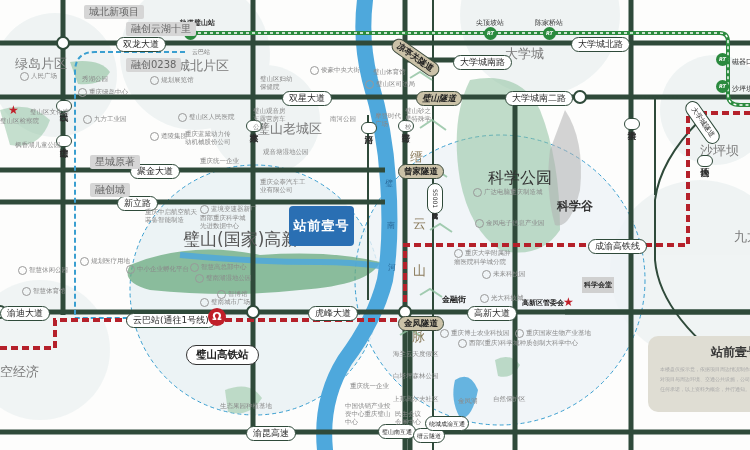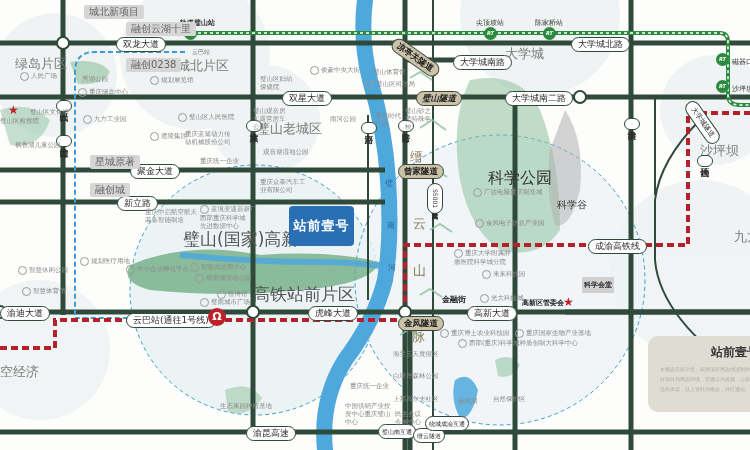--- a/index.html
+++ b/index.html
@@ -109,23 +109,22 @@
   </svg>
 
   <div class="district" style="left:15px;top:55px;">绿岛片区</div>
   <div class="district" style="left:177px;top:57px;">城北片区</div>
   <div class="district" style="left:257px;top:120px;">璧山老城区</div>
   <div class="district" style="left:505px;top:45px;">大学城</div>
   <div class="district" style="left:700px;top:142px;">沙坪坝</div>
   <div class="district" style="left:734px;top:228px;">九龙</div>
   <div class="district" style="left:0px;top:363px;">空经济</div>
   <div class="district-lg" style="left:183px;top:228px;">璧山(国家)高新区</div>
-  <div class="district-lg" style="left:253px;top:283px;">高铁站前片区</div>
   <div class="lbl" style="left:488px;top:155px;font-size:16px;font-weight:normal;color:#333;margin-top:13px;">科学公园</div>
-  <div class="lbl" style="left:557px;top:198px;font-size:10px;font-weight:normal;color:#333;">科学谷</div>
+  <div class="lbl" style="left:557px;top:198px;font-size:12px;font-weight:bold;color:#333;">科学谷</div>
   <div class="lbl" style="left:582px;top:277px;font-size:7px;font-weight:bold;color:#333;background:#d0d0d0;padding:3px 2px;">科学会堂</div>
 
   <div class="project-box">站前壹号</div>
 
   <div class="range-ch" style="left:410px;top:148px;">缙</div>
   <div class="range-ch" style="left:413px;top:215px;">云</div>
   <div class="range-ch" style="left:413px;top:262px;">山</div>
   <div class="range-ch" style="left:412px;top:328px;">脉</div>
   <div class="lbl" style="left:385px;top:178px;font-size:8px;color:#2a6a9a;">璧</div>
   <div class="lbl" style="left:387px;top:220px;font-size:8px;color:#2a6a9a;">南</div>
@@ -169,20 +168,21 @@
   <div class="metro-lbl" style="left:535px;top:18px;">陈家桥站</div>
   <div class="metro-st" style="left:716px;top:53px;">RT</div>
   <div class="metro-lbl" style="left:732px;top:57px;">磁器口</div>
   <div class="metro-st" style="left:716px;top:80px;">RT</div>
   <div class="metro-lbl" style="left:732px;top:84px;">沙坪坝</div>
 
   <div class="metro-lbl" style="left:192px;top:48px;font-size:6px;color:#777;">云巴站</div>
   <div class="road-pill" style="left:126px;top:313px;">云巴站(通往1号线)</div>
 
   <div class="hsr-icon">Ω</div>
+  <div class="station-label">璧山高铁站</div>
 
   <div class="proj-tag" style="left:84px;top:5px;">城北新项目</div>
   <div class="proj-tag" style="left:126px;top:22px;">融创云湖十里</div>
   <div class="proj-tag" style="left:126px;top:58px;">融创0238</div>
   <div class="proj-tag" style="left:90px;top:155px;">星城原著</div>
   <div class="proj-tag" style="left:90px;top:183px;">融创城</div>
 
   <div class="poi" style="left:20px;top:72px;"><span class="ic"></span><span>人民广场</span></div>
   <div class="poi" style="left:82px;top:75px;"><span>秀湖公园</span></div>
   <div class="poi" style="left:78px;top:88px;"><span class="ic"></span><span>重庆绿岛中心</span></div>

